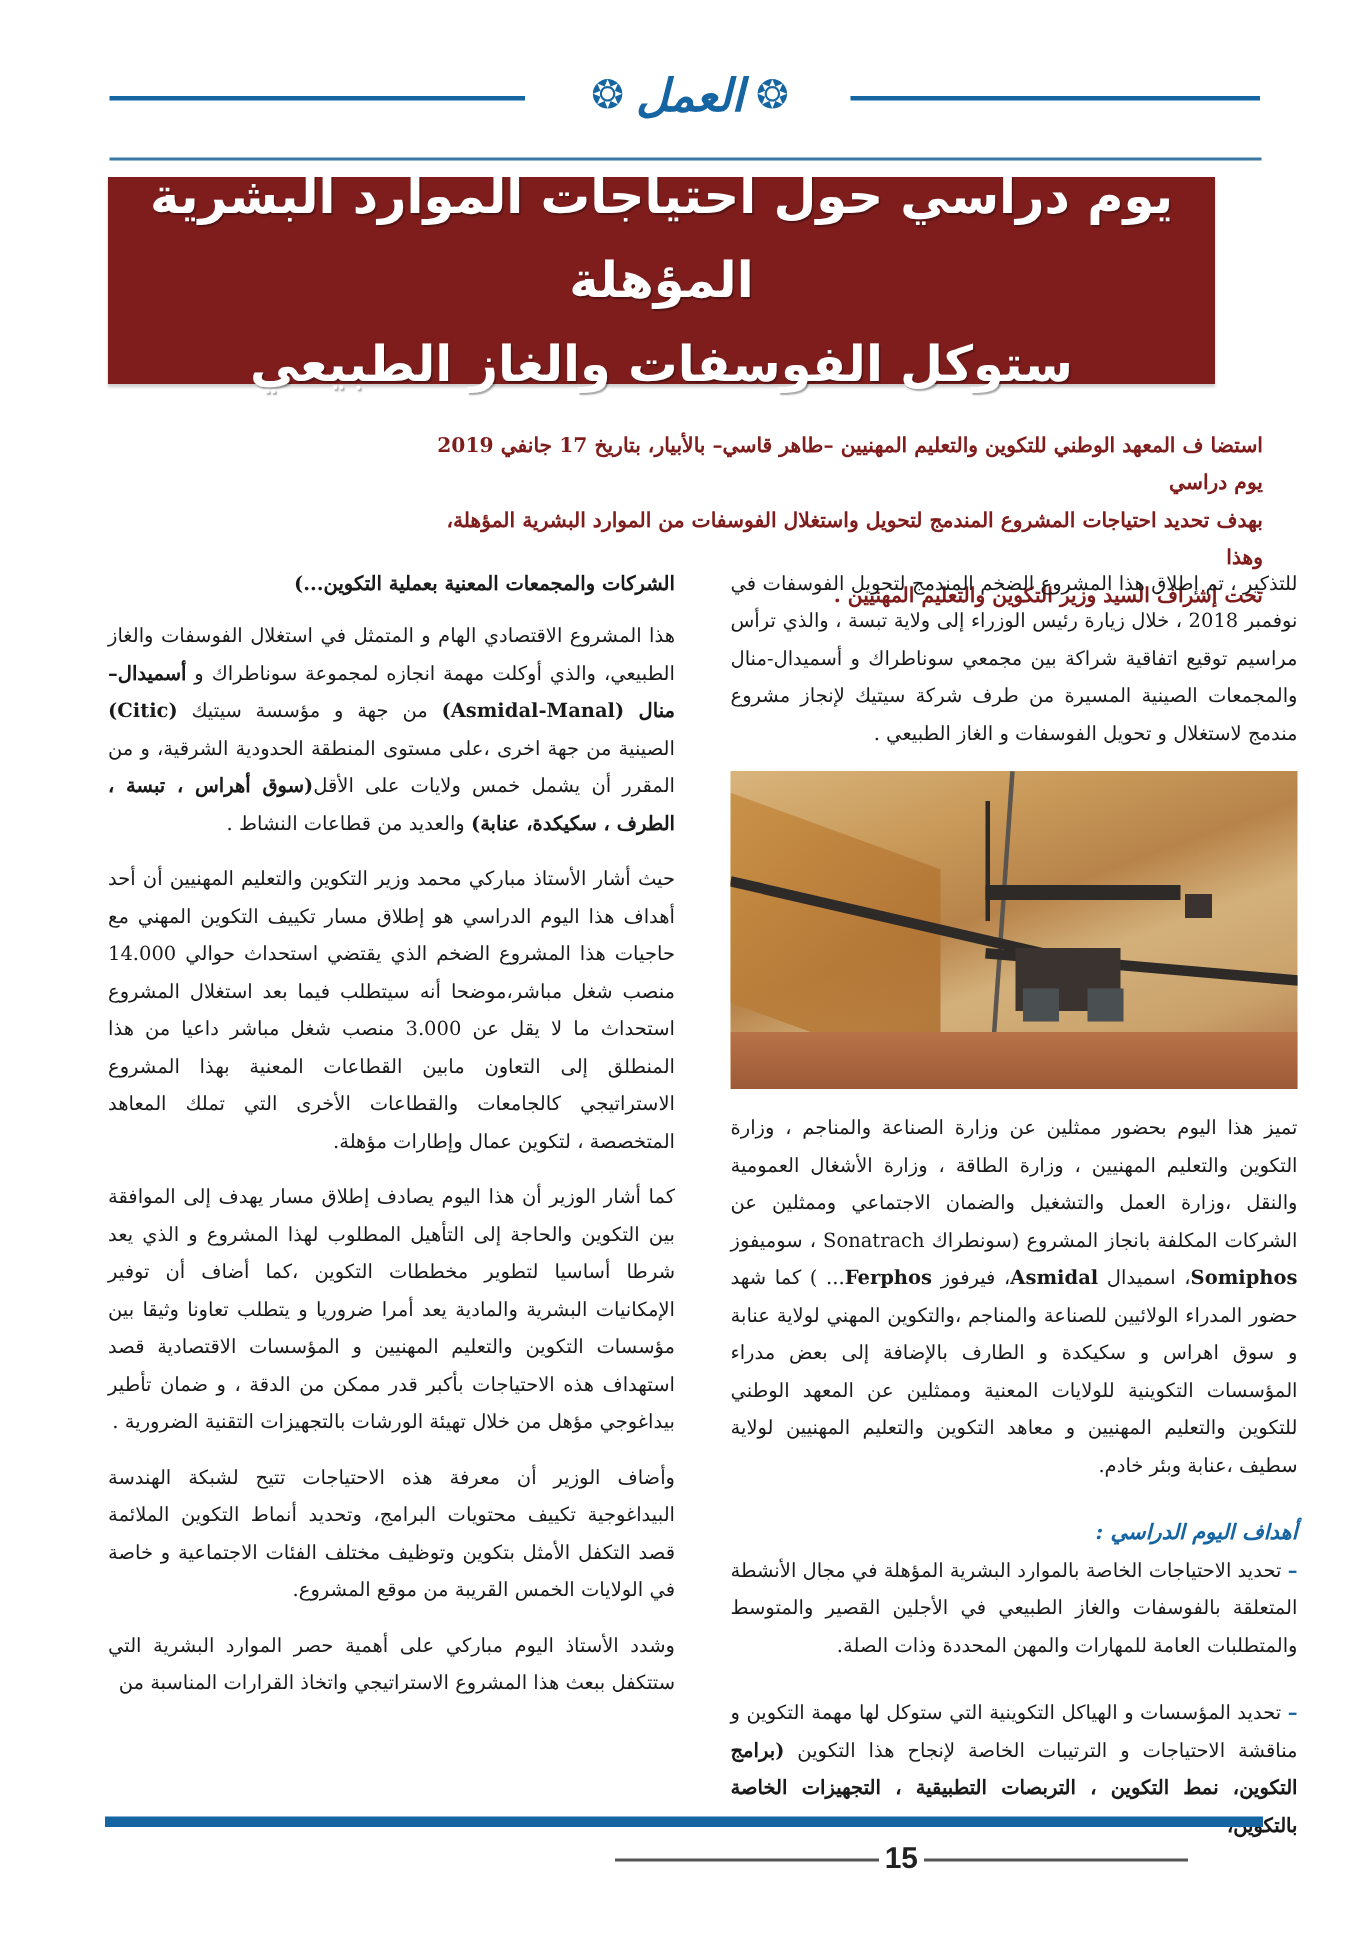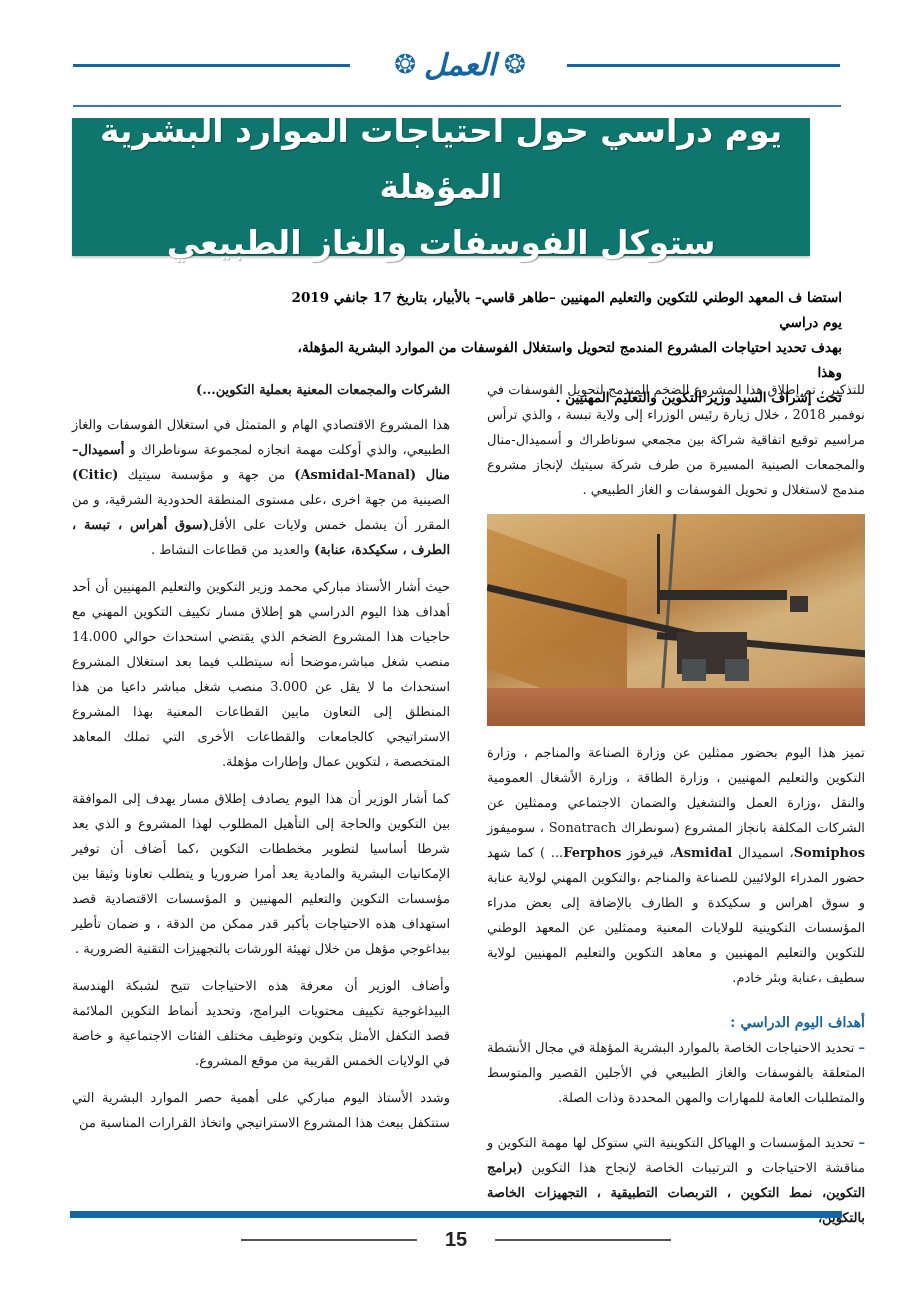--- a/index.html
+++ b/index.html
@@ -14,43 +14,43 @@
       position: absolute; top: 36px; left: 355px; width: 210px; height: 56px;
       display: flex; align-items: center; justify-content: center; gap: 8px;
       color: #1565a3; direction: rtl;
     }
     .section-label .ornament { font-size: 26px; color: #1565a3; line-height: 1; }
     .section-label .label-text { font-family: "DejaVu Sans", sans-serif; font-size: 30px; font-weight: bold; font-style: italic; }
     .thin-rule { position: absolute; top: 105px; left: 73px; width: 768px; height: 2px; background: #3a78a6; }
 
     .title-box {
       position: absolute; top: 118px; left: 72px; width: 738px; height: 138px;
-      background: #0f766e; color: #ffffff; direction: rtl; text-align: center;
+      background: #7f1d1d; color: #ffffff; direction: rtl; text-align: center;
       display: flex; flex-direction: column; justify-content: center; align-items: center;
       box-shadow: 0 2px 2px rgba(0,0,0,0.2);
     }
     .title-box .title-line {
       font-family: "DejaVu Sans", sans-serif; font-weight: bold; font-size: 33px; line-height: 56px;
       text-shadow: 1px 1px 1px rgba(0,0,0,0.35);
     }
 
     .lead {
       position: absolute; top: 285px; left: 270px; width: 572px; direction: rtl; text-align: right;
-      color: #000000; font-weight: bold; font-size: 13.5px; line-height: 25px;
+      color: #7f1d1d; font-weight: bold; font-size: 13.5px; line-height: 25px;
     }
     .lead p { margin: 0; }
     .lead .center { }
 
     .col { position: absolute; direction: rtl; text-align: justify; font-size: 13px; line-height: 25px; }
     .col p { margin: 0 0 12px 0; }
     .col-right { top: 377px; left: 487px; width: 378px; }
     .col-left { top: 377px; left: 72px; width: 378px; }
     .col .bold { font-weight: bold; }
     .col .heading { font-weight: bold; margin-bottom: 10px; }
-    .col .blue-heading { color: #1565a3; font-weight: bold; font-size: 14px; margin: 20px 0 0 0; }
+    .col .blue-heading { color: #1565a3; font-weight: bold; font-size: 14px; margin: 20px 0 0 0; font-style: italic; }
     .col .dash { color: #1565a3; font-weight: bold; }
 
     .photo {
       width: 378px; height: 212px; margin: 4px 0 14px 0; position: relative; overflow: hidden;
       background: linear-gradient(160deg, #d8b47c 0%, #c99a5a 25%, #b7834a 45%, #d3b07a 60%, #c9a06a 80%, #a86a40 100%);
     }
     .photo .hill { position: absolute; left: 0; top: 40px; width: 140px; height: 140px; background: linear-gradient(120deg, #c58a3e, #a9692b); transform: skewY(20deg); opacity: 0.8; }
     .photo .ground { position: absolute; left: 0; bottom: 0; width: 100%; height: 38px; background: linear-gradient(180deg, #b87248, #9c5a36); }
     .photo .boom { position: absolute; height: 7px; background: #2d2a27; transform-origin: left center; }
     .photo .boom.b1 { left: 0; top: 70px; width: 230px; transform: rotate(13deg); }
@@ -58,21 +58,21 @@
     .photo .boom.b3 { left: 170px; top: 76px; width: 130px; height: 10px; }
     .photo .body { position: absolute; left: 190px; top: 118px; width: 70px; height: 42px; background: #3a3330; }
     .photo .track { position: absolute; top: 145px; width: 24px; height: 22px; background: #4a4f52; }
     .photo .track.t1 { left: 195px; } .photo .track.t2 { left: 238px; }
     .photo .rail { position: absolute; left: 180px; top: 0; width: 3px; height: 185px; background: #5b554f; transform: rotate(4deg); }
     .photo .mast { position: absolute; left: 170px; top: 20px; width: 3px; height: 80px; background: #2d2a27; }
     .photo .cab { position: absolute; left: 303px; top: 82px; width: 18px; height: 16px; background: #3a3330; }
 
     .bottom-rule { position: absolute; top: 1211px; left: 70px; width: 772px; height: 7px; background: #1565a3; }
     .page-num {
-      position: absolute; top: 1228px; left: 120px; width: 672px; display: flex; align-items: center; justify-content: center; gap: 28px;
+      position: absolute; top: 1228px; left: 120px; width: 672px; display: flex; align-items: center; justify-content: flex-end; gap: 4px;
     }
     .page-num .pline { height: 2px; width: 176px; background: #555; }
     .page-num .num { font-family: "Liberation Sans", sans-serif; font-weight: bold; font-size: 20px; color: #222; }
   </style>
 </head>
 <body>
 
 <div class="top-rule left"></div>
 <div class="section-label">
   <span class="ornament">❂</span>

